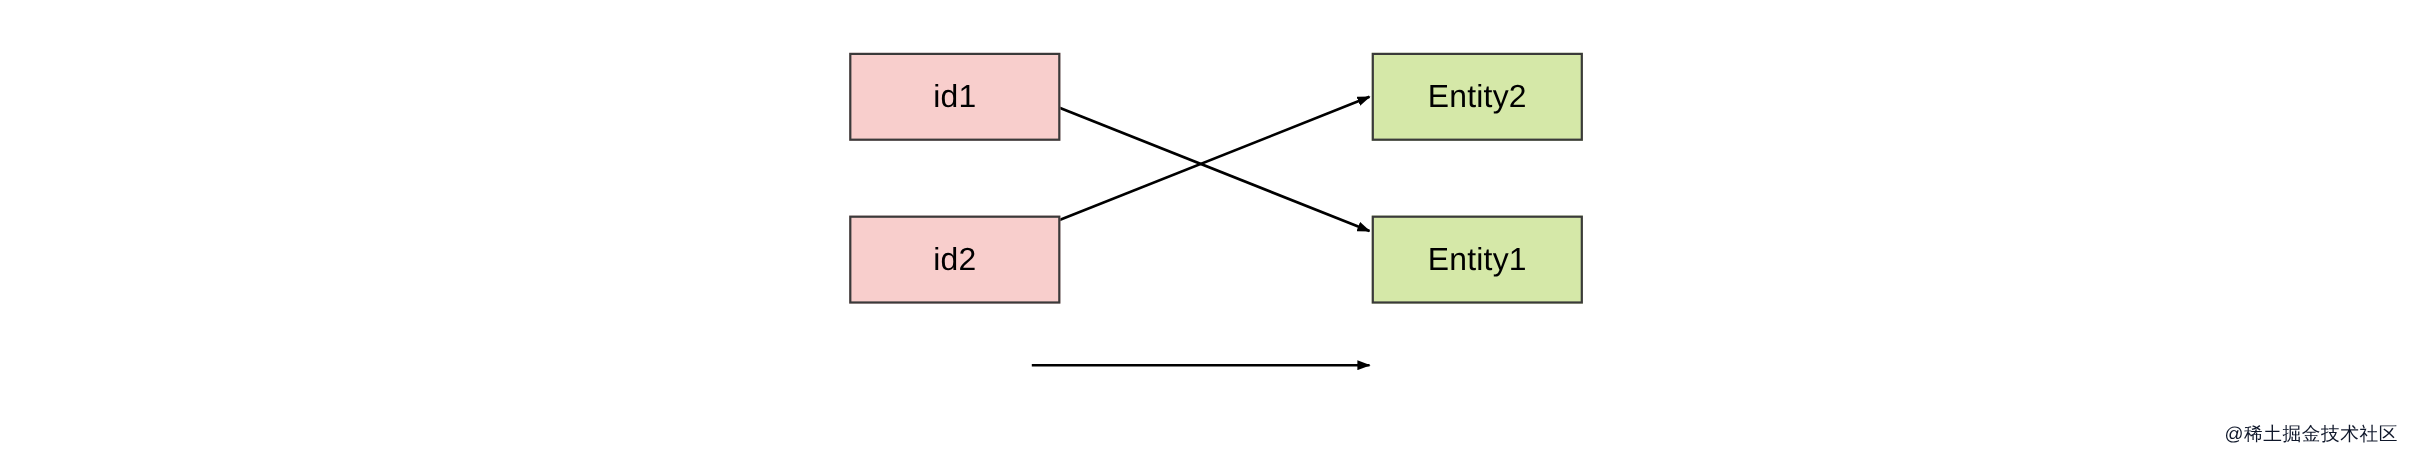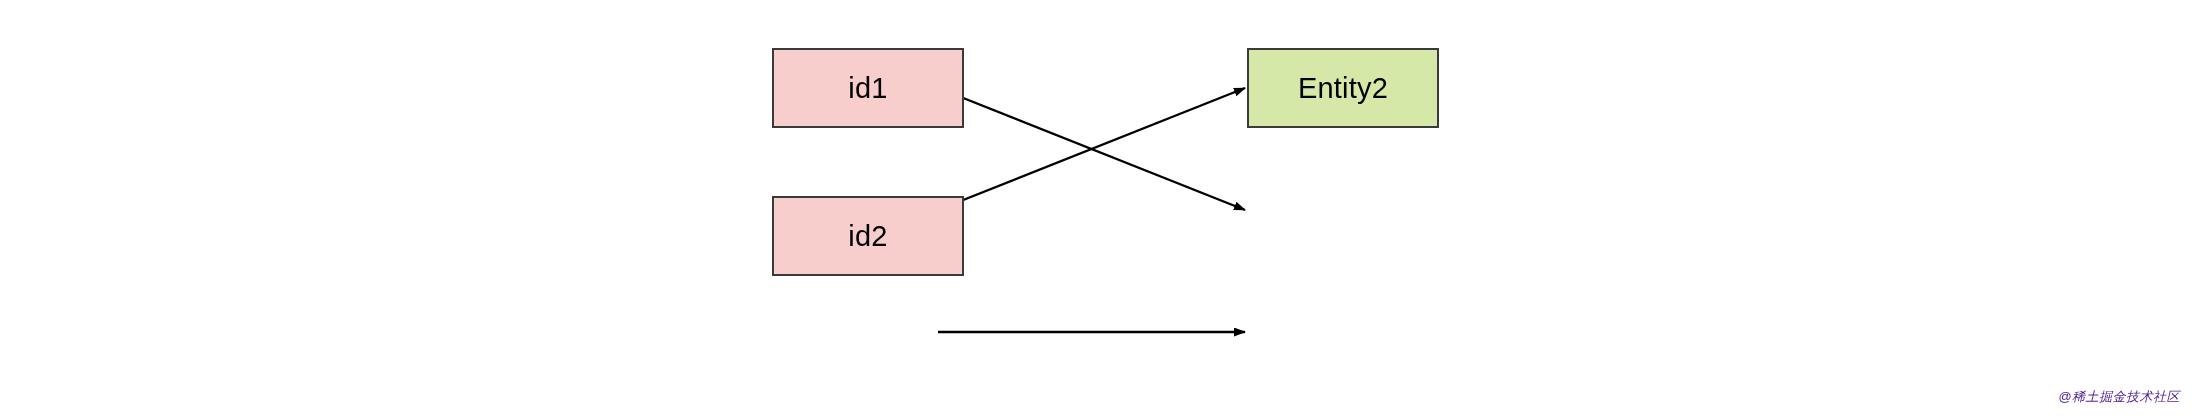--- a/index.html
+++ b/index.html
@@ -51,25 +51,24 @@
   .row2 { top: 170px; margin-top: 26px; }
   .row3 { top: 292px; }
   .node-label {
     display: block;
     white-space: nowrap;
   }
   #watermark {
     position: absolute;
     right: 18px;
     bottom: 14px;
-    font-size: 13px;
-    color: #4c1d95;
+    font-size: 17px;
+    color: #0f172a;
     white-space: nowrap;
     letter-spacing: 0.5px;
-    font-style: italic;
   }
 </style>
 </head>
 <body>
 
 <div id="canvas">
 
   <svg id="edges" viewBox="0 0 2198 420" width="2198" height="420" xmlns="http://www.w3.org/2000/svg">
     <defs>
       <marker id="arrowhead" markerWidth="12" markerHeight="9" refX="11" refY="4.5" orient="auto" markerUnits="userSpaceOnUse">
@@ -90,17 +89,20 @@
 
   <div class="node source row2">
     <span class="node-label">id2</span>
   </div>
 
 
   <div class="node target row1">
     <span class="node-label">Entity2</span>
   </div>
 
+  <div class="node target row2">
+    <span class="node-label">Entity1</span>
+  </div>
 
 
   <div id="watermark">@稀土掘金技术社区</div>
 
 </div>
 
 </body></html>

